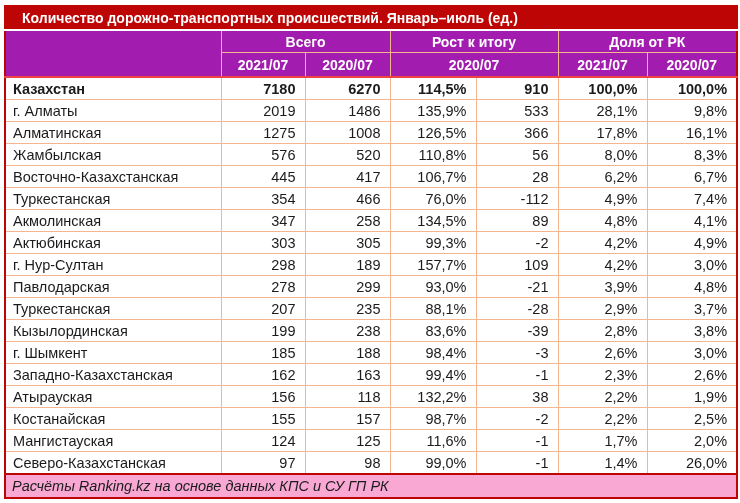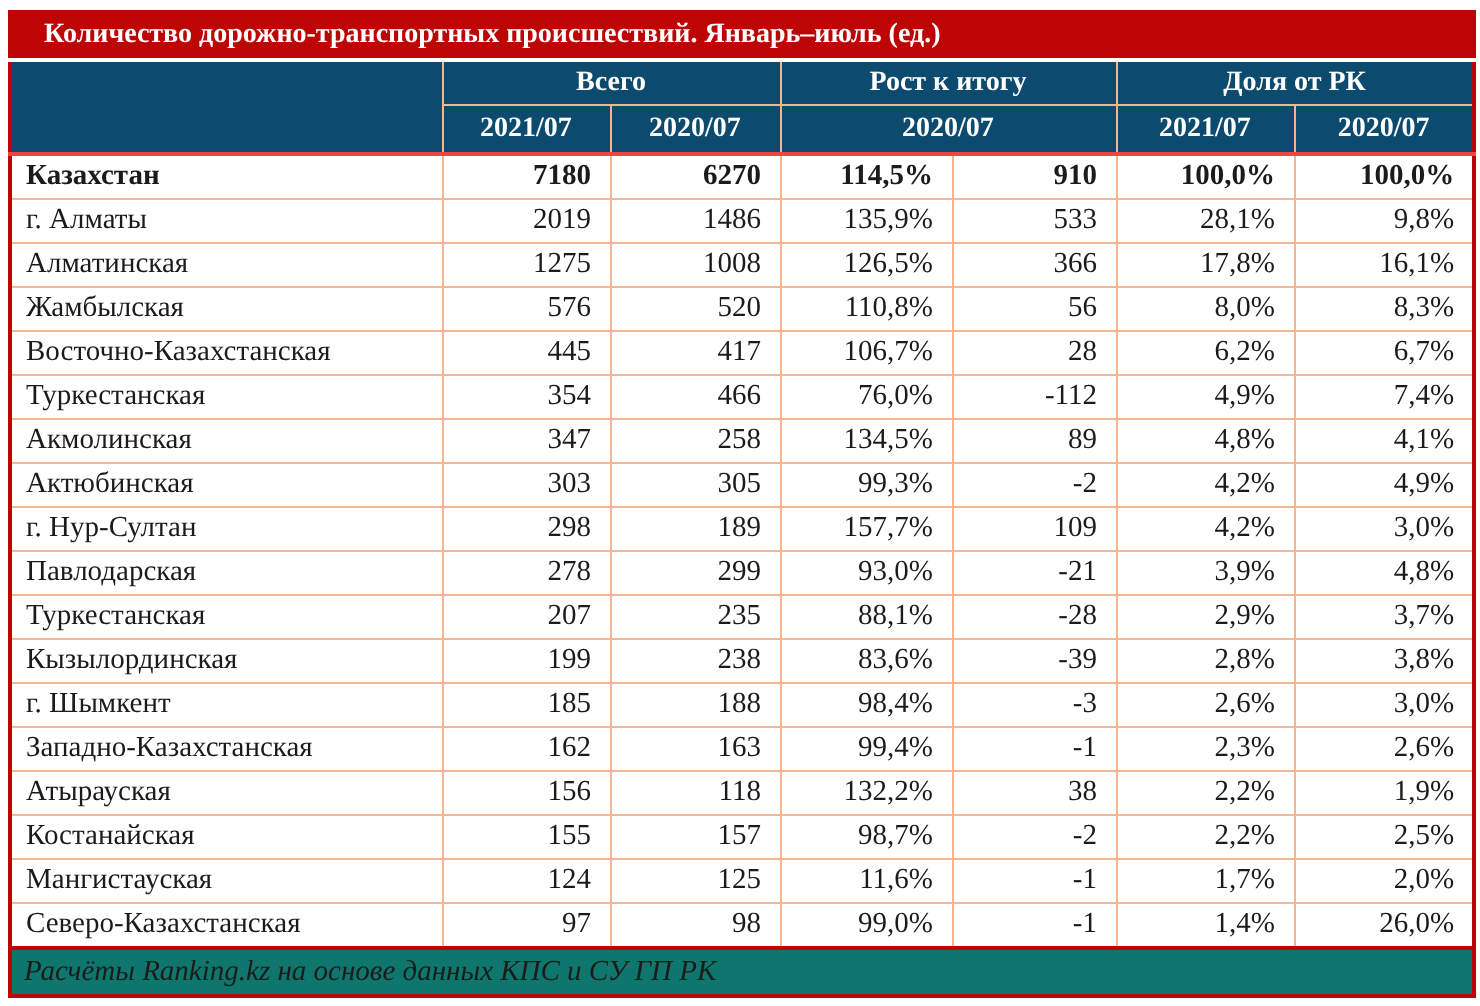--- a/index.html
+++ b/index.html
@@ -1,50 +1,50 @@
 <!DOCTYPE html>
 <html><head>
 <meta charset="utf-8">
 <style>
   html,body { margin:0; padding:0; background:#ffffff; }
   .sheet {
     width:740px; height:503px; background:#ffffff; box-sizing:border-box;
     padding:5px 4px 0 4px;
-    font-family:Liberation Serif, serif;
+    font-family:Liberation Sans, sans-serif;
   }
   table.report {
     width:732px; border-collapse:collapse; table-layout:fixed;
     border:2px solid #BE0505;
   }
   
   tr.title-row th {
     background:#BE0505; color:#ffffff; font-weight:bold; font-size:14px;
     text-align:left; padding:3px 6px 3px 16px; height:16px;
     border-bottom:2px solid #ffffff;
   }
   
   thead th {
-    background:#0c4a6e; color:#ffffff; font-weight:bold; font-size:14px;
+    background:#a21caf; color:#ffffff; font-weight:bold; font-size:14px;
     border:1px solid #F5B68F; text-align:center; padding:2px 4px;
   }
   tr.group-row th { height:17px; }
   tr.sub-row th { height:19px; }
   th.blank { border-bottom:none; }
   
   tbody td {
     background:#ffffff; color:#1b1b1b; font-size:14.5px;
     border:1px solid #F5B68F; height:21px; padding:0 9px 0 7px;
     white-space:nowrap; overflow:hidden;
   }
   tbody td.name { text-align:left; }
   tbody td.num  { text-align:right; }
   tbody tr.total td { font-weight:bold; border-top:2px solid #ef4444; }
   
   tfoot td {
-    background:#0f766e; color:#1b1b1b; font-style:italic; font-size:14.5px;
+    background:#f9a8d4; color:#1b1b1b; font-style:italic; font-size:14.5px;
     border-top:2px solid #BE0505; height:20px; padding:1px 6px; text-align:left;
     white-space:nowrap;
   }
 </style>
 </head>
 <body>
 
 <div class="sheet">
   <table class="report">
     <colgroup>

